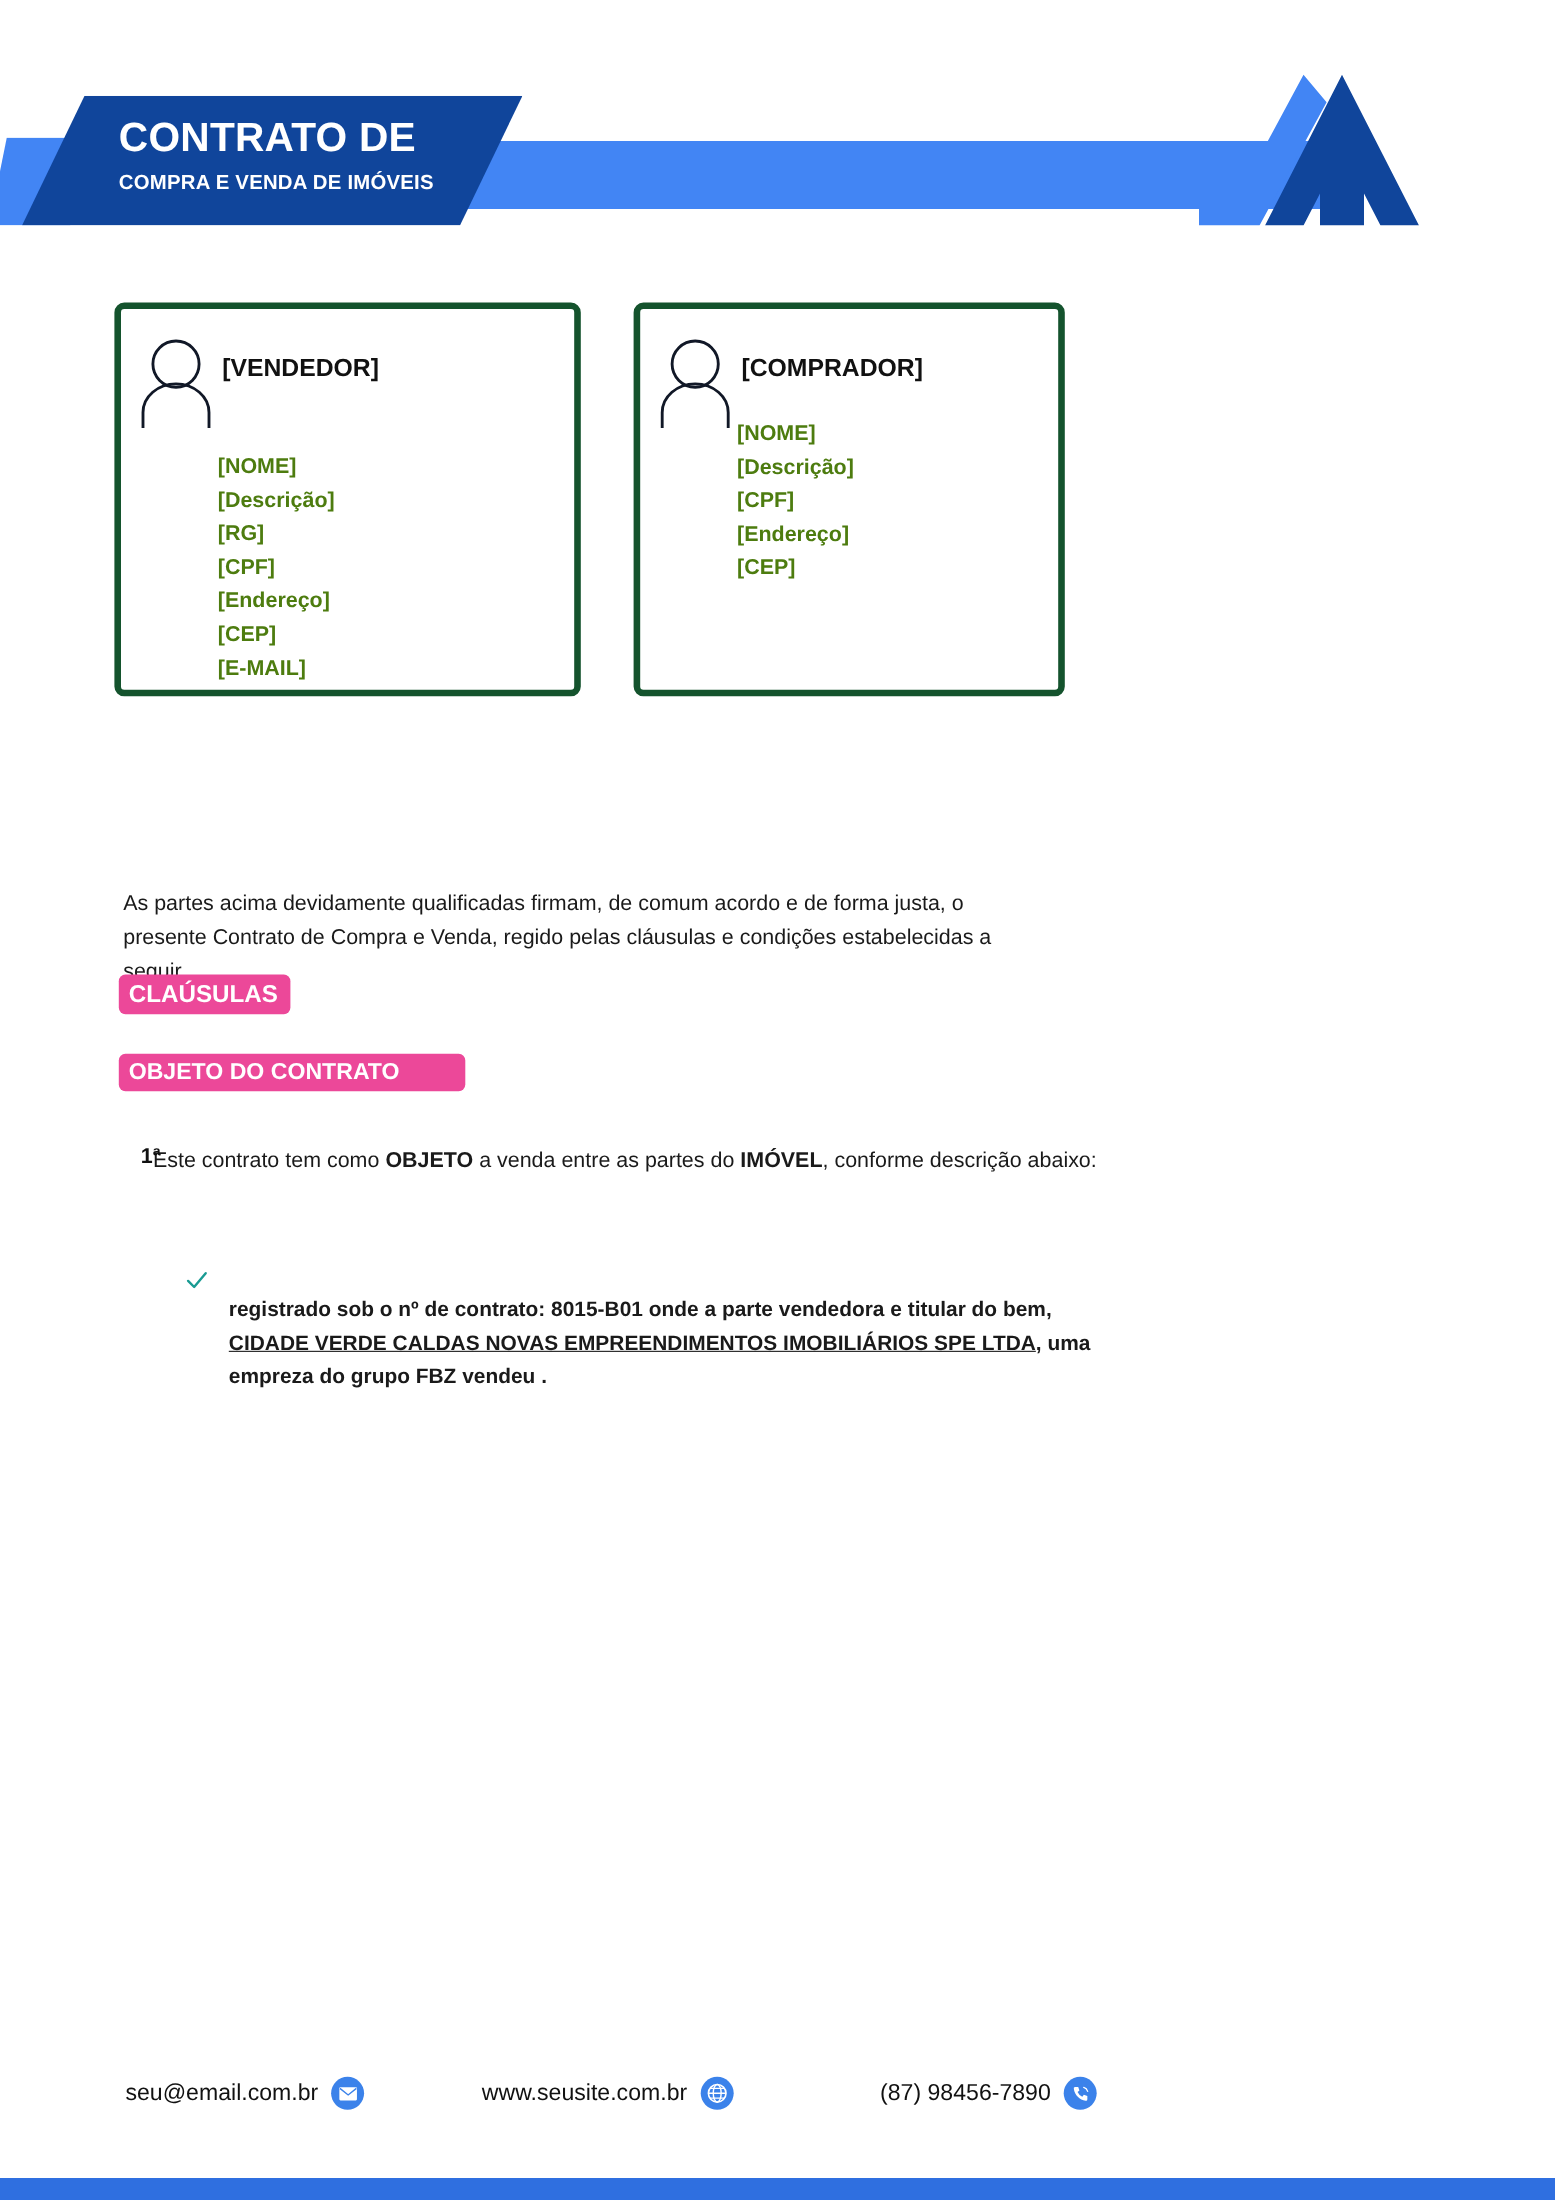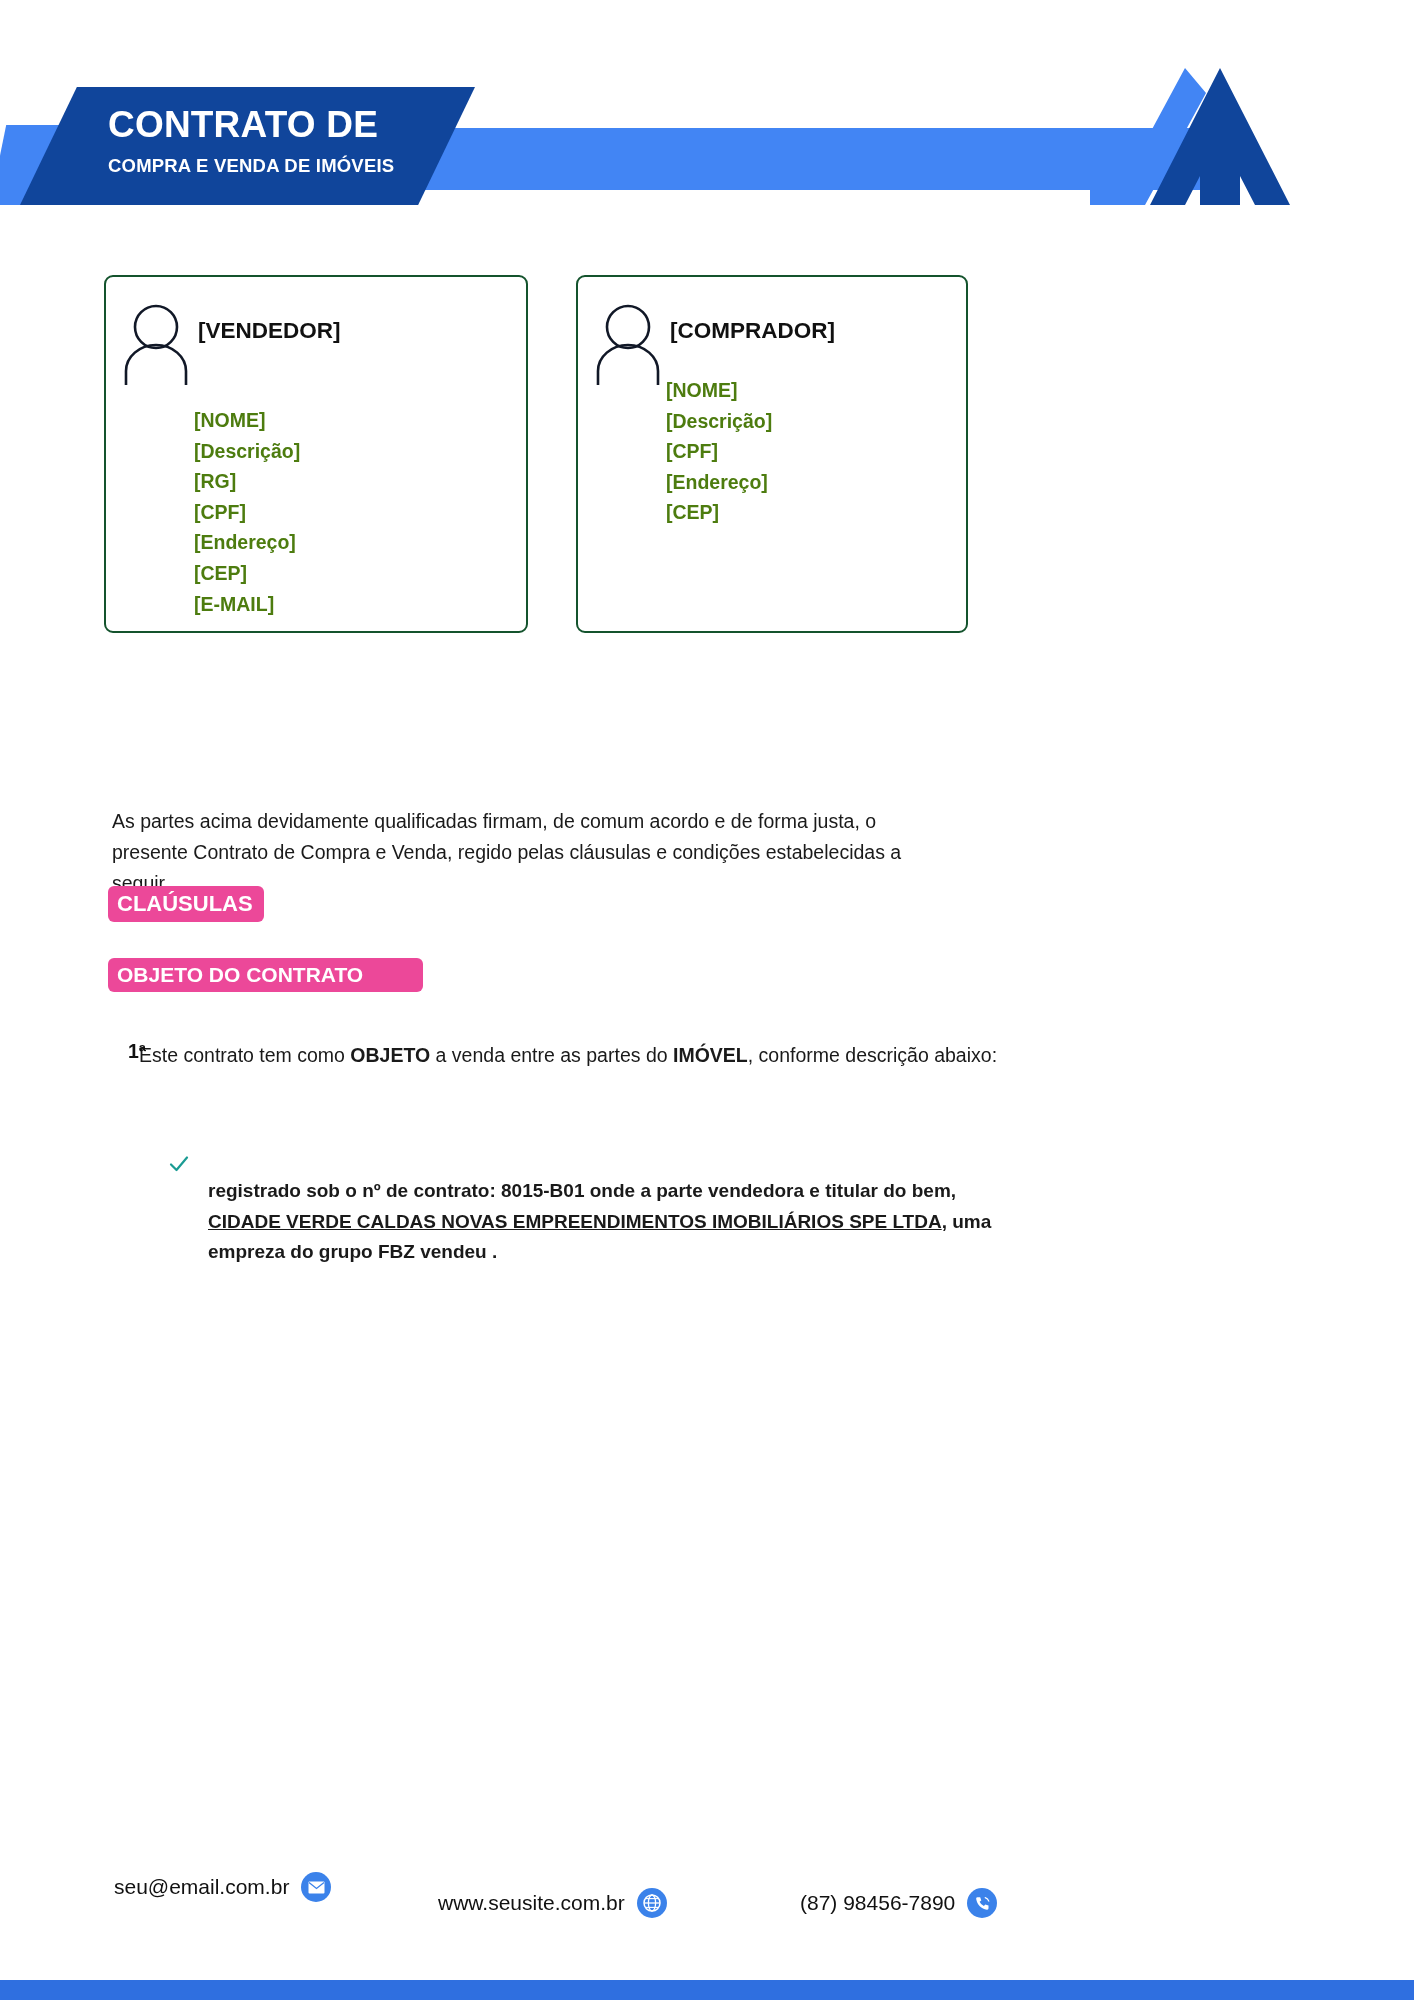--- a/index.html
+++ b/index.html
@@ -85,21 +85,21 @@
     top: 60px;
     width: 200px;
     height: 145px;
   }
   .logo svg { display: block; }
 
   
   .card {
     position: absolute;
     box-sizing: border-box;
-    border: 2px solid #14532d;
+    border: 6px solid #14532d;
     border-radius: 9px;
     background: #ffffff;
   }
   .card-vendedor { left: 104px;  top: 275px; width: 424px; height: 358px; }
   .card-comprador { left: 576px; top: 275px; width: 392px; height: 358px; }
 
   .person-icon {
     position: absolute;
     left: 16px;
     top: 26px;
@@ -222,21 +222,21 @@
   }
   .footer-item {
     position: absolute;
     display: flex;
     align-items: center;
     gap: 12px;
     font-size: 21px;
     color: #111111;
     white-space: nowrap;
   }
-  .fi-email { left: 114px; top: 10px; }
+  .fi-email { left: 114px; top: 26px; }
   .fi-site  { left: 438px; top: 26px; }
   .fi-phone { left: 800px; top: 26px; }
   .fcircle {
     width: 30px;
     height: 30px;
     border-radius: 50%;
     background: #3b82ea;
     display: flex;
     align-items: center;
     justify-content: center;

